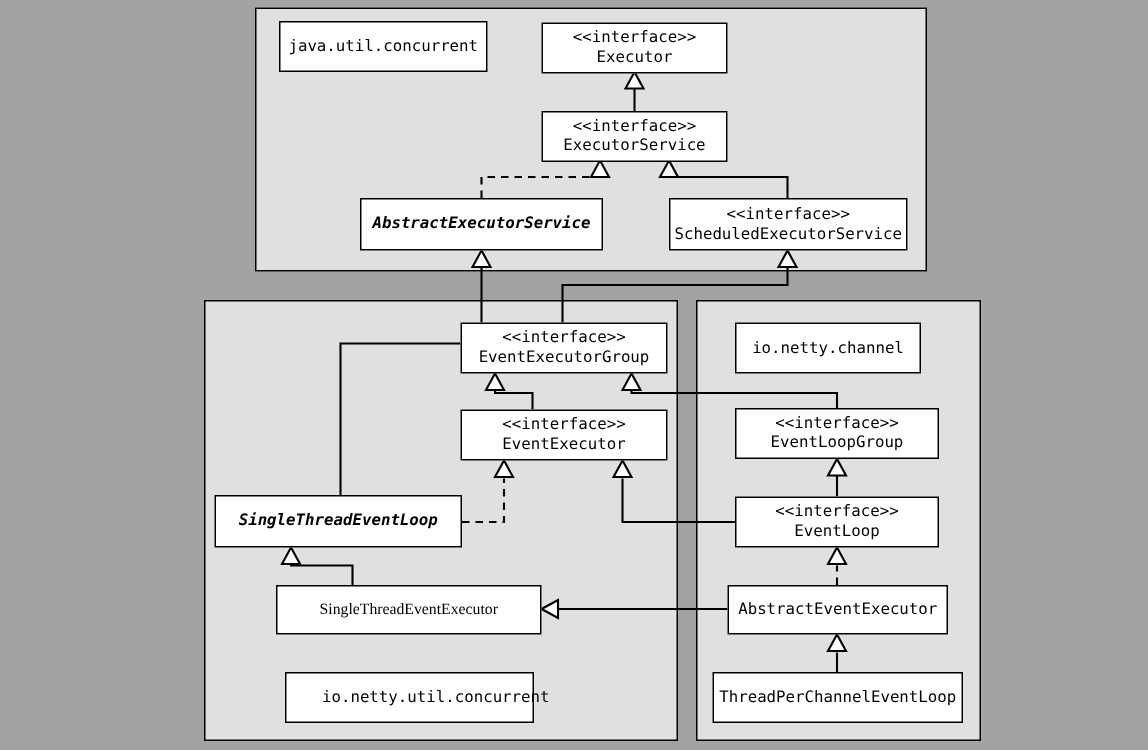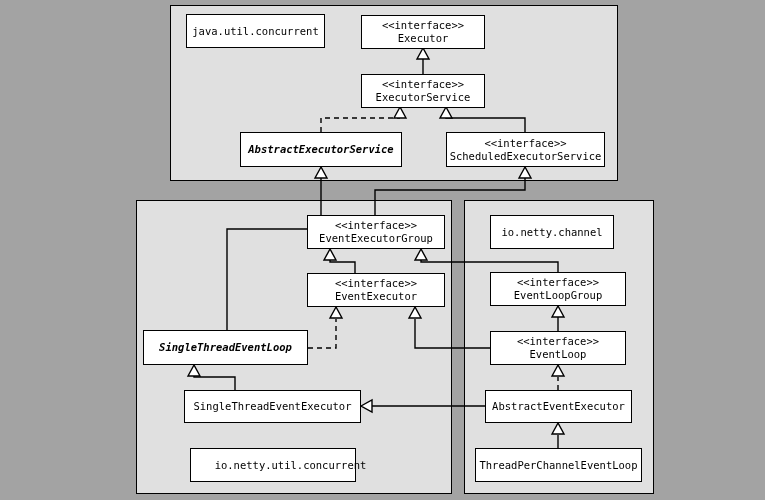--- a/index.html
+++ b/index.html
@@ -167,21 +167,21 @@
         <div class="stereo">&lt;&lt;interface&gt;&gt;</div>
         <div class="nm">EventLoopGroup</div>
       </div>
       <div class="node abstract" id="node-abstract-event-executor" style="left: 143px; top: 330px; width: 165px; height: 35px; background: rgb(255, 255, 255);">
         <div class="nm">SingleThreadEventLoop</div>
       </div>
       <div class="node plain" id="node-event-loop" style="left: 490px; top: 331px; width: 136px; height: 34px; background: rgb(255, 255, 255);">
         <div class="stereo">&lt;&lt;interface&gt;&gt;</div>
         <div class="nm">EventLoop</div>
       </div>
-      <div class="node plain" id="node-single-thread-event-executor" style="left: 184px; top: 390px; width: 177px; height: 33px; background: rgb(255, 255, 255);">
+      <div class="node plain" id="node-single-thread-event-executor" style="left: 184px; top: 390px; width: 177px; height: 33px; background: rgb(255, 255, 255); font-family: Liberation Serif, serif;">
         <div class="nm">SingleThreadEventExecutor</div>
       </div>
       <div class="node plain" id="node-single-thread-event-loop" style="left: 485px; top: 390px; width: 147px; height: 33px; background: rgb(255, 255, 255);">
         <div class="nm">AbstractEventExecutor</div>
       </div>
       <div class="node plain" id="node-io-netty-util-concurrent" style="left: 190px; top: 448px; width: 166px; height: 34px; background: rgb(255, 255, 255); padding-left: 35px;">
         <div class="nm">io.netty.util.concurrent</div>
       </div>
       <div class="node plain" id="node-thread-per-channel-event-loop" style="left: 475px; top: 448px; width: 167px; height: 34px; background: rgb(255, 255, 255);">
         <div class="nm">ThreadPerChannelEventLoop</div>

